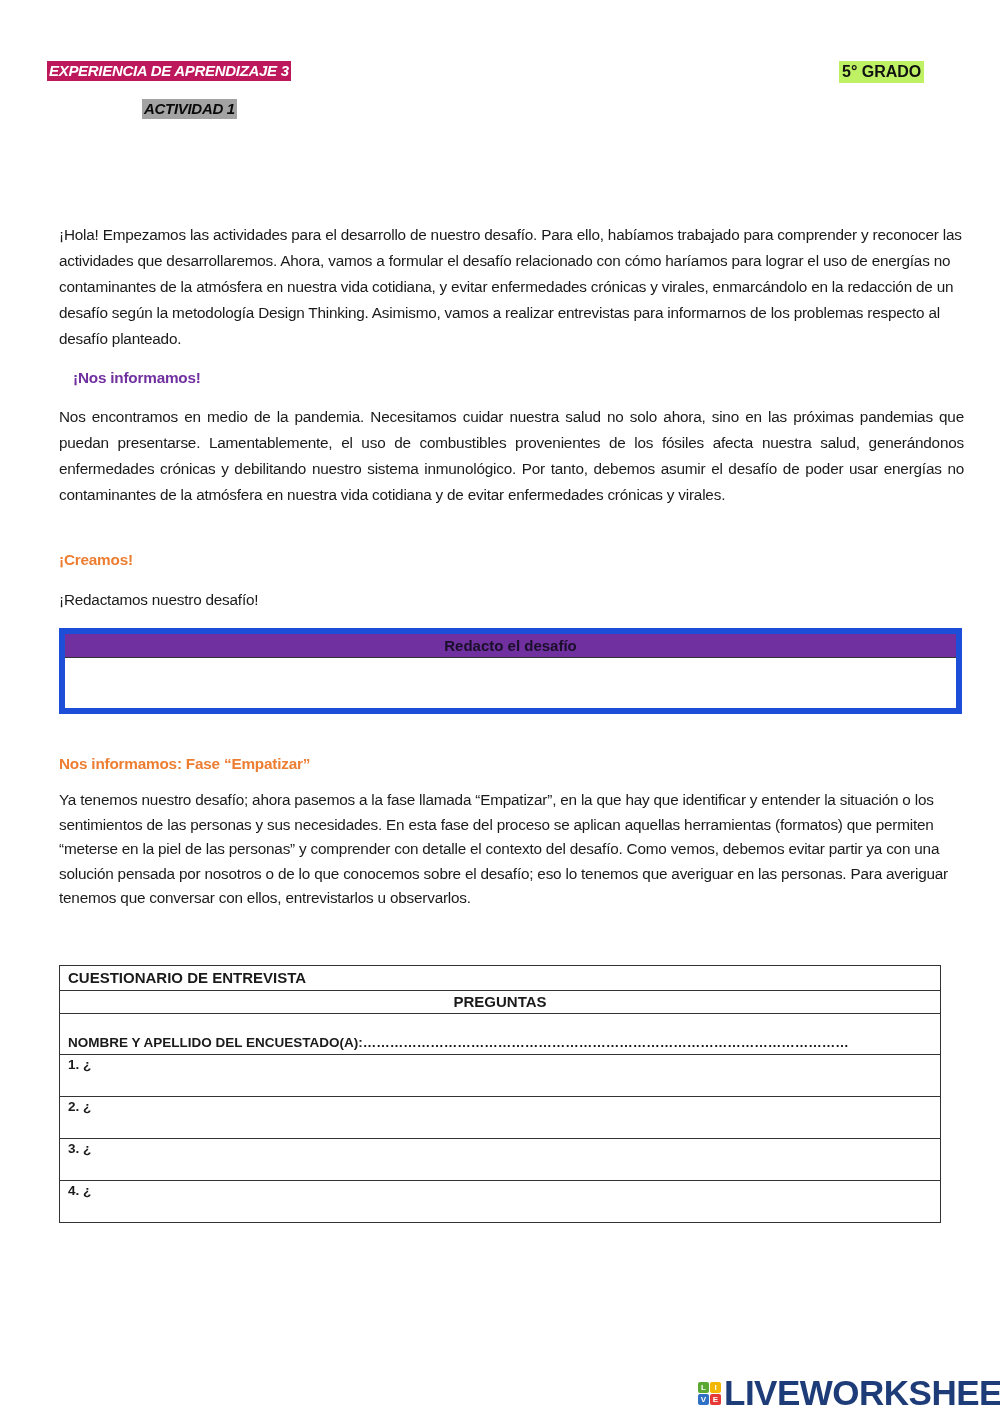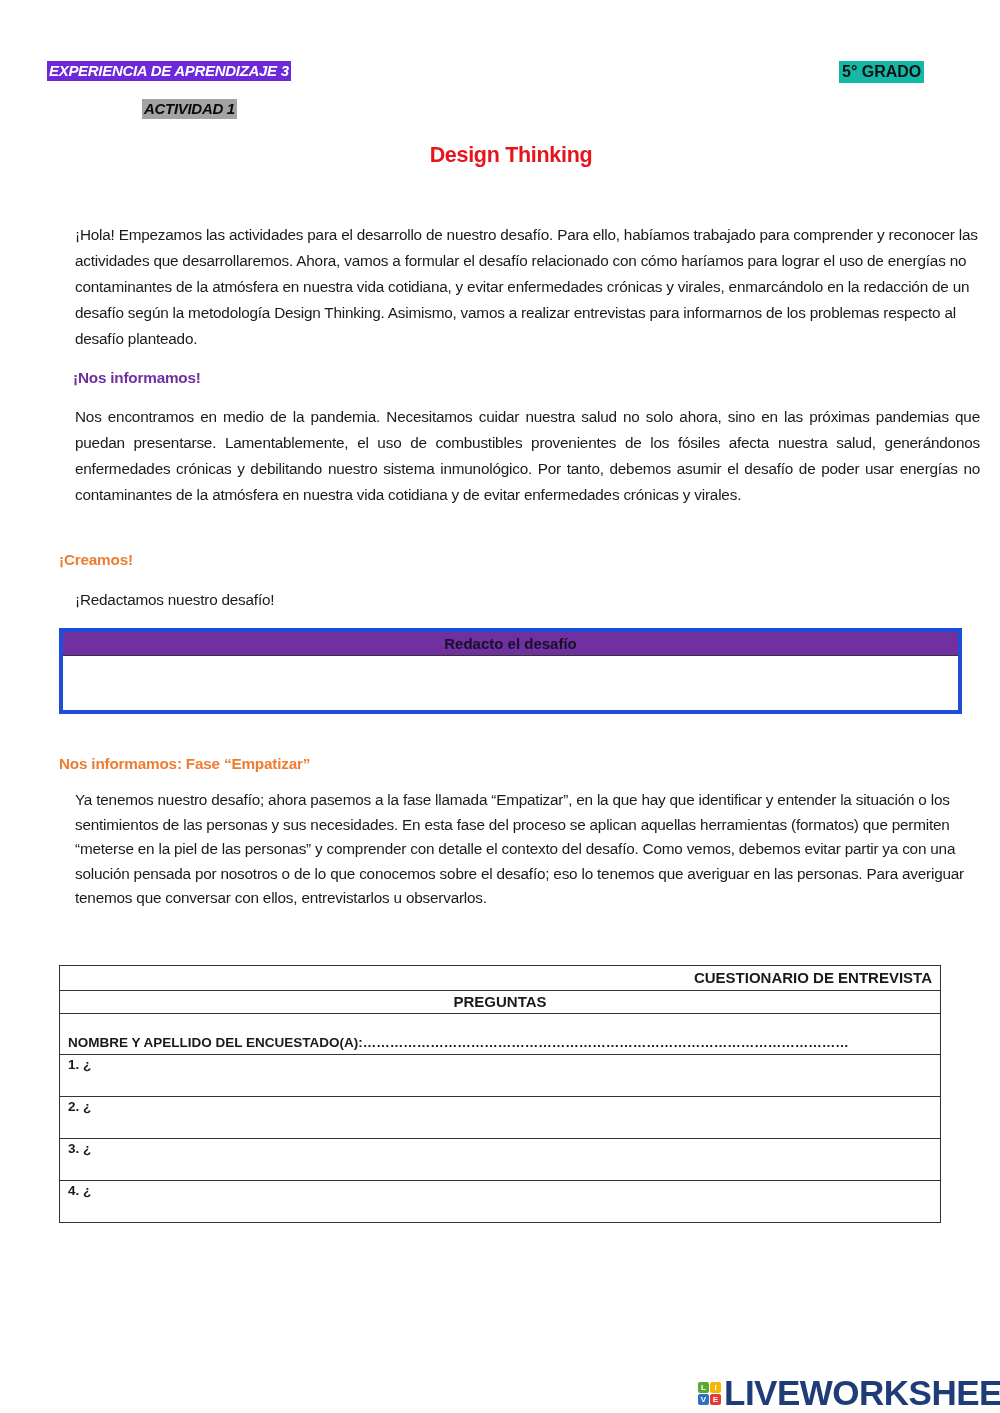--- a/index.html
+++ b/index.html
@@ -1,49 +1,48 @@
 <!DOCTYPE html>
 <html><head>
   <meta charset="utf-8">
   <style>
     html, body { margin: 0; padding: 0; background: #ffffff; }
     body { width: 1000px; height: 1413px; position: relative; overflow: hidden; font-family: "Liberation Sans", sans-serif; color: #1a1a1a; }
     .abs { position: absolute; }
-    .tag-exp { left: 47px; top: 61px; background: #6d28d9; color: #ffffff; font-style: italic; font-weight: bold; font-size: 15px; padding: 0 2px; line-height: 20px; letter-spacing: -0.3px; }
+    .tag-exp { left: 47px; top: 61px; background: #be185d; color: #ffffff; font-style: italic; font-weight: bold; font-size: 15px; padding: 0 2px; line-height: 20px; letter-spacing: -0.3px; }
     .tag-act { left: 142px; top: 99px; background: #a3a3a3; color: #0a0a0a; font-style: italic; font-weight: bold; font-size: 15px; padding: 0 2px; line-height: 20px; letter-spacing: -0.3px; }
-    .tag-grade { left: 839px; top: 61px; background: #14b8a6; color: #111; font-weight: bold; font-size: 16px; padding: 0 3px; line-height: 22px; }
+    .tag-grade { left: 839px; top: 61px; background: #bef264; color: #111; font-weight: bold; font-size: 16px; padding: 0 3px; line-height: 22px; }
     .title { left: 40px; top: 136px; width: 942px; text-align: center; color: #e8141c; font-weight: bold; font-size: 21.5px; line-height: 38px; letter-spacing: -0.3px; }
-    .para { left: 59px; width: 905px; font-size: 15.3px; line-height: 26px; letter-spacing: -0.2px; margin-left: 16px; }
+    .para { left: 59px; width: 905px; font-size: 15.3px; line-height: 26px; letter-spacing: -0.2px; }
     .para.justify { text-align: justify; text-align-last: left; }
     .heading { left: 59px; font-weight: bold; font-size: 15.3px; line-height: 20px; letter-spacing: -0.2px; }
     .h-purple { color: #7030a0; margin-left: 14px; }
     .h-orange { color: #ed7d31; }
-    .desafio-box { left: 59px; top: 628px; width: 903px; height: 86px; border: 4px solid #1d4ed8; box-sizing: border-box; }
+    .desafio-box { left: 59px; top: 628px; width: 903px; height: 86px; border: 6px solid #1d4ed8; box-sizing: border-box; }
     .desafio-head { height: 23px; background: #7030a0; border-bottom: 1px solid #333; text-align: center; font-weight: bold; font-size: 15px; line-height: 23px; color: #1a0f2a; }
     .desafio-body { width: 100%; height: 60px; border: none; outline: none; resize: none; background: transparent; }
     .q-table { left: 59px; top: 965px; width: 882px; border-collapse: collapse; }
     .q-table td { border: 1px solid #333; padding: 0 8px; font-size: 14px; font-weight: bold; vertical-align: top; }
-    .q-title { height: 24px; text-align: right; line-height: 24px; font-size: 15px !important; }
+    .q-title { height: 24px; text-align: left; line-height: 24px; font-size: 15px !important; }
     .q-name { height: 40px; vertical-align: bottom !important; line-height: 22px; font-size: 13.5px !important; }
     .q-sub { height: 22px; text-align: center; line-height: 22px; font-size: 15px !important; }
     .q-row { height: 41px; line-height: 20px; font-size: 13.5px !important; }
     .logo { left: 698px; top: 1378px; display: flex; align-items: center; }
     .logo-grid { display: grid; grid-template-columns: 11px 11px; grid-template-rows: 11px 11px; gap: 1px; margin-right: 3px; }
     .logo-grid span { font-size: 8px; font-weight: bold; color: #fff; text-align: center; line-height: 11px; border-radius: 2px; }
     .logo-text { font-weight: bold; font-size: 35px; color: #1d3c78; letter-spacing: -0.5px; line-height: 30px; }
   </style>
 </head>
 <body>
 
 <div class="abs tag-exp">EXPERIENCIA DE APRENDIZAJE 3</div>
 <div class="abs tag-act">ACTIVIDAD 1</div>
 <div class="abs tag-grade">5° GRADO</div>
 
 <div class="abs title">
-  <div>Design Thinking</div>
 </div>
 
 <div class="abs para" style="top:222px;">¡Hola! Empezamos las actividades para el desarrollo de nuestro desafío. Para ello, habíamos trabajado para comprender y reconocer las actividades que desarrollaremos. Ahora, vamos a formular el desafío relacionado con cómo haríamos para lograr el uso de energías no contaminantes de la atmósfera en nuestra vida cotidiana, y evitar enfermedades crónicas y virales, enmarcándolo en la redacción de un desafío según la metodología Design Thinking. Asimismo, vamos a realizar entrevistas para informarnos de los problemas respecto al desafío planteado.</div>
 
 <div class="abs heading h-purple" style="top:368px;">¡Nos informamos!</div>
 <div class="abs para justify" style="top:404px;">Nos encontramos en medio de la pandemia. Necesitamos cuidar nuestra salud no solo ahora, sino en las próximas pandemias que puedan presentarse. Lamentablemente, el uso de combustibles provenientes de los fósiles afecta nuestra salud, generándonos enfermedades crónicas y debilitando nuestro sistema inmunológico. Por tanto, debemos asumir el desafío de poder usar energías no contaminantes de la atmósfera en nuestra vida cotidiana y de evitar enfermedades crónicas y virales.</div>
 
 <div class="abs heading h-orange" style="top:550px;">¡Creamos!</div>
 <div class="abs para" style="top:587px;">¡Redactamos nuestro desafío!</div>
 

